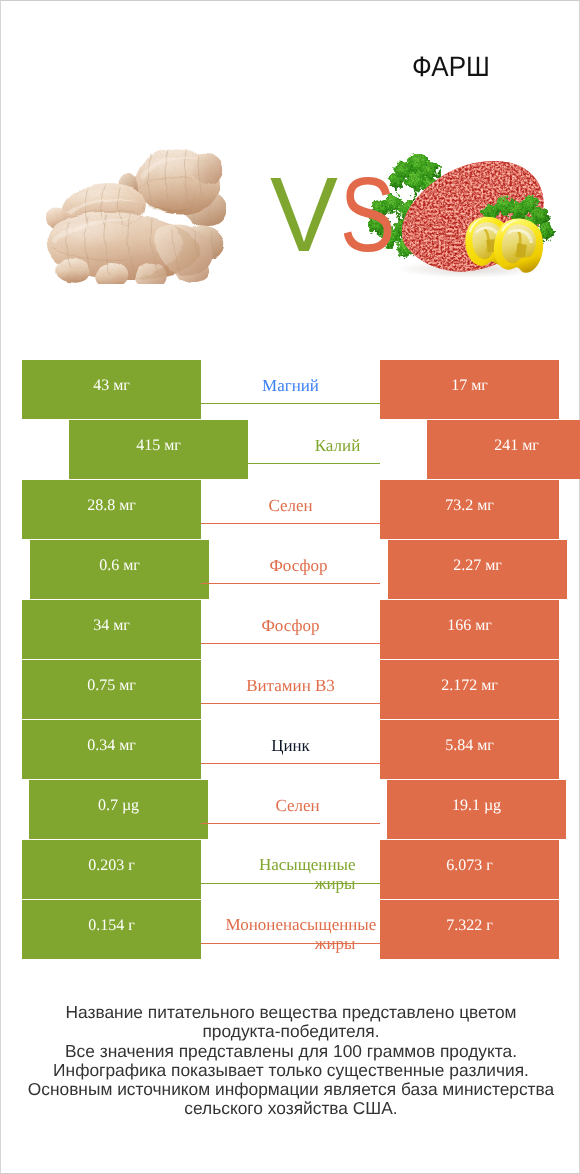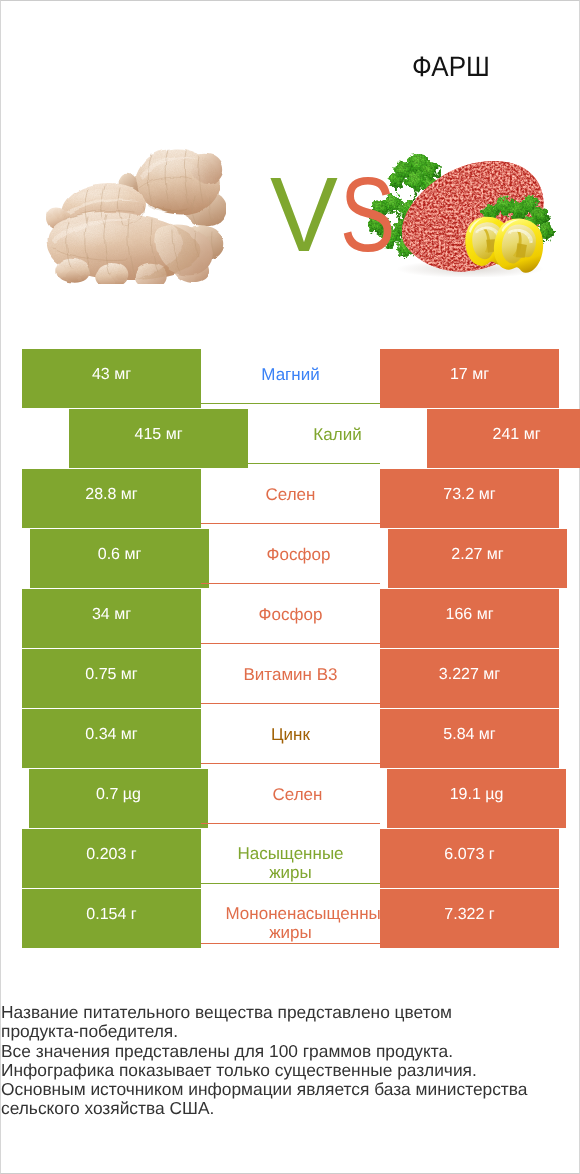--- a/index.html
+++ b/index.html
@@ -28,33 +28,33 @@
   .vs .v{transform:scaleX(0.96);transform-origin:left center;}
   .vs .s{transform:scaleX(0.78);transform-origin:left center;margin-left:0px;}
   .vs .v{color:#7FA72F;}
   .vs .s{color:#E2694A;}
   #ginger{position:absolute;left:39px;top:147px;}
   #mince{position:absolute;left:367px;top:150px;}
 
   
   .table{position:absolute;left:21px;top:344px;width:537px;height:599px;}
   .row{position:absolute;left:0;width:537px;height:59px;}
-  .cell{position:absolute;top:4px;height:59px;box-sizing:border-box;
-        display:flex;align-items:center;justify-content:center;text-align:center;}
+  .cell{position:absolute;top:15px;height:59px;box-sizing:border-box;
+        display:flex;align-items:center;justify-content:center;text-align:right;font-family:Liberation Serif, serif;}
   .c-left{left:0;width:179px;background:#80A62F;}
   .c-mid{left:179px;width:179px;background:#fff;}
   .c-right{left:358px;width:179px;background:#E06D4A;}
   .val{font-size:16px;font-weight:400;letter-spacing:0px;position:relative;top:-4px;}
   .name{font-size:17px;font-weight:400;line-height:28px;white-space:nowrap;position:relative;top:-4px;}
   .name.wrapname{white-space:normal;width:130px;line-height:19px;position:relative;top:4px;}
   .win{color:#ffffff;}
   .sep{position:absolute;left:179px;width:179px;height:1px;}
 
   
-  .footer{position:absolute;left:0;top:1002px;width:580px;
+  .footer{position:absolute;left:0;top:1002px;width:580px;text-align:center;
           color:#333333;font-size:17.35px;line-height:19.3px;font-weight:400;}
 </style>
 </head>
 <body>
 
 <div id="page">
 
   <div class="hero">
     <div class="title" id="title-right"><span class="l1">ФАРШ</span></div>
 
@@ -379,30 +379,30 @@
       </div>
       <div class="sep" style="top: 298px; background: rgb(224, 109, 74);"></div>
       <div class="row" style="top: 300px;">
         <div class="cell c-left">
           <span class="val win">0.75 мг</span>
         </div>
         <div class="cell c-mid">
           <span class="name" style="color:#E06D4A">Витамин B3</span>
         </div>
         <div class="cell c-right">
-          <span class="val win">3.227 мг</span>
+          <span class="val win">2.172 мг</span>
         </div>
       </div>
       <div class="sep" style="top: 358px; background: rgb(224, 109, 74);"></div>
       <div class="row" style="top: 360px;">
         <div class="cell c-left">
           <span class="val win">0.34 мг</span>
         </div>
         <div class="cell c-mid">
-          <span class="name" style="color:#a16207">Цинк</span>
+          <span class="name" style="color:#0f172a">Цинк</span>
         </div>
         <div class="cell c-right">
           <span class="val win">5.84 мг</span>
         </div>
       </div>
       <div class="sep" style="top: 418px; background: rgb(224, 109, 74);"></div>
       <div class="row" style="top: 420px; margin-left: 7px;">
         <div class="cell c-left">
           <span class="val win">0.7 µg</span>
         </div>

